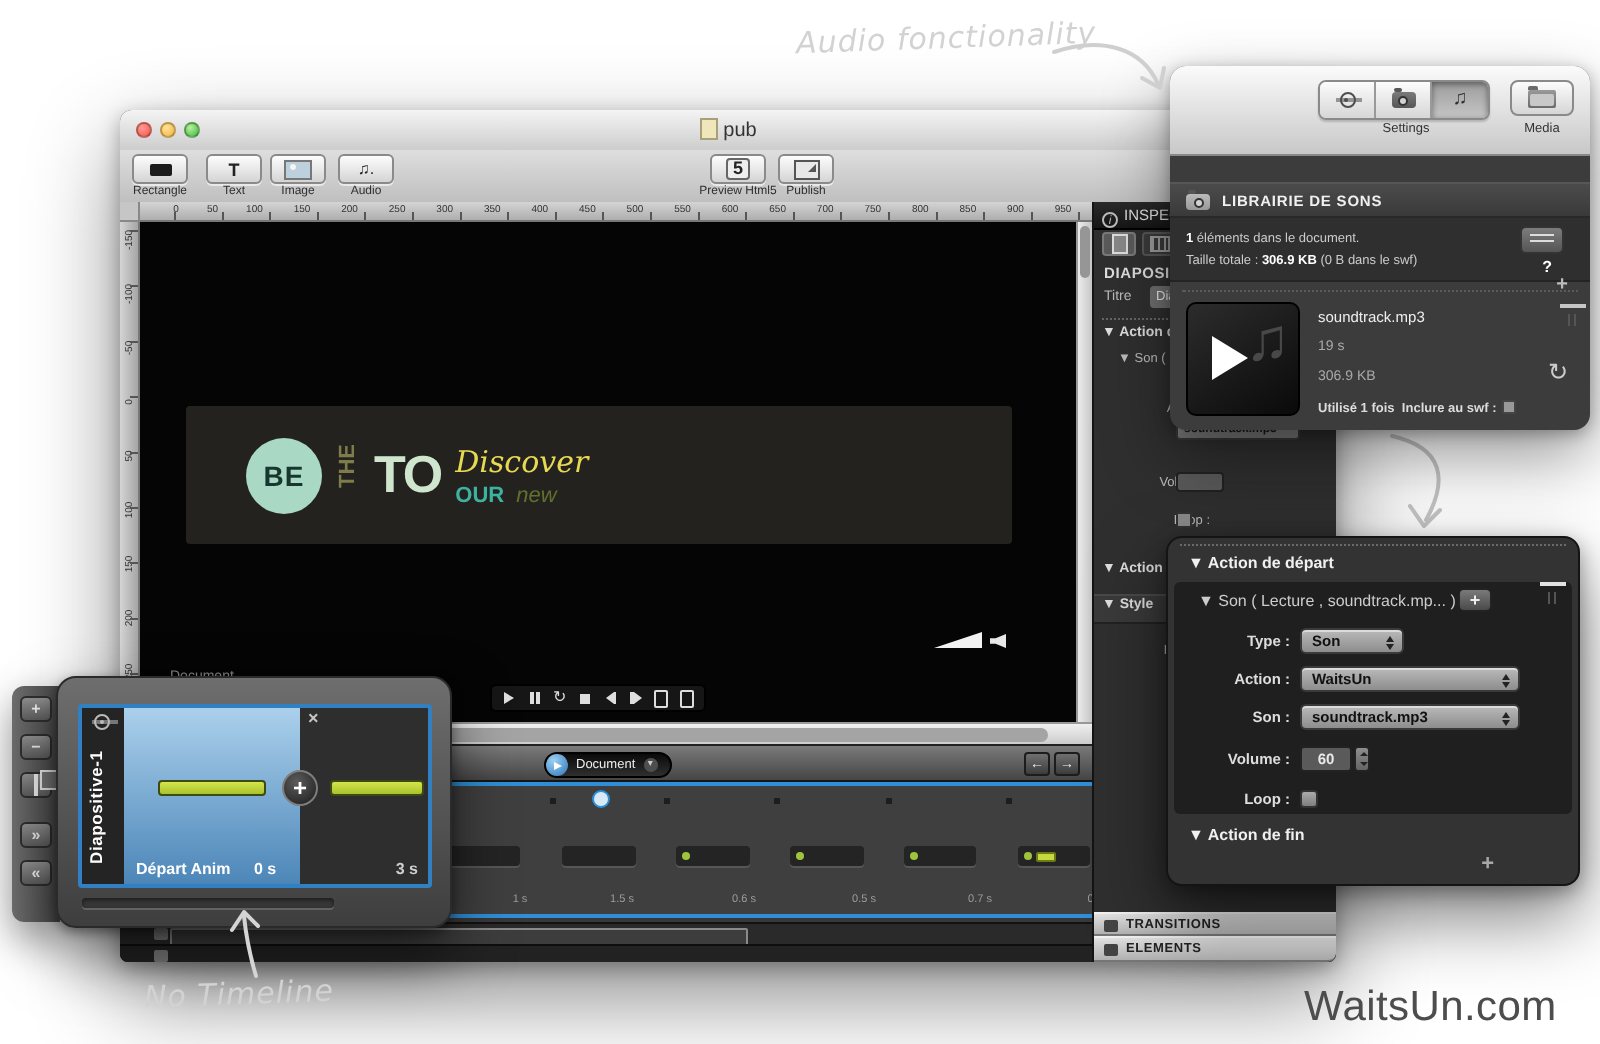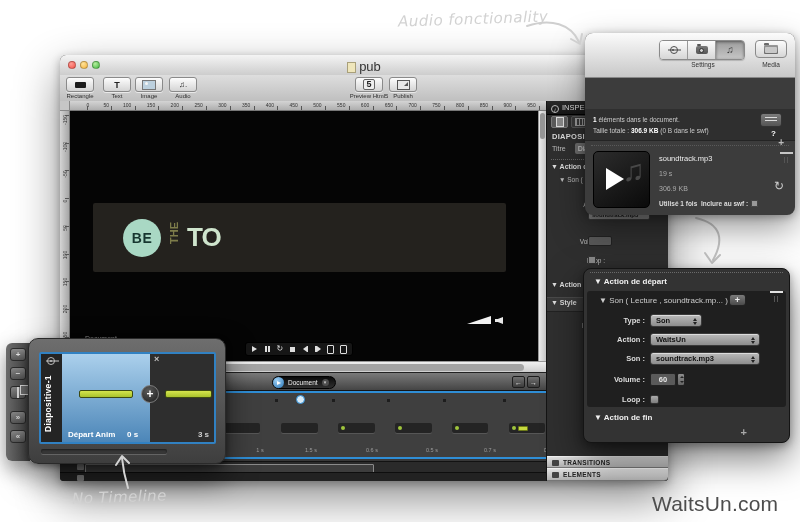--- a/index.html
+++ b/index.html
@@ -9,21 +9,21 @@
   
   .win{position:absolute;left:60px;top:55px;width:608px;height:426px;border-radius:6px 6px 4px 4px;
        background:#2e2e2e;box-shadow:0 18px 45px rgba(0,0,0,.45),0 3px 10px rgba(0,0,0,.3);z-index:1;}
   .titlebar{position:absolute;left:0;top:0;right:0;height:20px;border-radius:6px 6px 0 0;
        background:linear-gradient(#f4f4f4,#cdcdcd);border-bottom:1px solid #9a9a9a;}
   .lights{position:absolute;left:8px;top:6px;display:flex;gap:4px;}
   .light{width:8px;height:8px;border-radius:50%;border:1px solid rgba(0,0,0,.25);box-sizing:border-box;}
   .l-red{background:radial-gradient(circle at 35% 30%,#ff9d96,#f55449);}
   .l-yel{background:radial-gradient(circle at 35% 30%,#ffe39a,#f6b43c);}
   .l-grn{background:radial-gradient(circle at 35% 30%,#b8efa0,#43ba41);}
-  .win-title{position:absolute;left:0;right:0;top:4px;text-align:center;font-size:13px;color:#333;}
+  .win-title{position:absolute;left:0;right:0;top:4px;text-align:center;font-size:10px;color:#333;}
   .doc-ico{display:inline-block;width:7px;height:9px;background:#efe6bb;border:1px solid #a9a07a;
        margin-right:3px;vertical-align:-2px;}
 
   .toolbar{position:absolute;left:0;top:20px;right:0;height:26px;
        background:linear-gradient(#dedede,#bfbfbf);border-bottom:1px solid #8e8e8e;}
   .tbtn{position:absolute;top:2px;text-align:center;}
   .tbtn .box{margin:0 auto;width:26px;height:13px;border:1px solid #8a8a8a;border-radius:3px;
        background:linear-gradient(#fdfdfd,#d4d4d4);display:flex;align-items:center;justify-content:center;
        box-shadow:0 1px 0 rgba(255,255,255,.6);}
   .tbtn .lbl{font-size:6px;color:#2e2e2e;margin-top:1px;white-space:nowrap;}
@@ -413,20 +413,27 @@
           <span>150</span>
           <span>200</span>
           <span>250</span>
         </div>
 
       <div class="canvas">
         <div class="banner">
           <div class="b-be">BE</div>
           <div class="b-the">THE</div>
           <div class="b-to">TO</div>
+          <div class="b-col">
+            <span class="b-disc">Discover</span>
+            <span class="b-row">
+              <span class="b-our">OUR</span>
+              <span class="b-new">new</span>
+            </span>
+          </div>
         </div>
         <div class="vol-ctl">
           <span class="vol-wedge"></span>
           <span class="vol-spk"></span>
         </div>
         <div class="doc-label">Document</div>
         <div class="playbar">
           <span class="pb">
               <span class="pb-play"></span>
             </span>
@@ -559,20 +566,23 @@
         <span class="seg-cell sel">
             <span class="icon-note">♫</span>
           </span>
       </div>
       <div class="seg-lbl">Settings</div>
       <div class="media-btn">
           <span class="icon-folder"></span>
         </div>
       <div class="media-lbl">Media</div>
     </div>
+    <div class="lib-sec">
+      <span class="icon-cam"></span><span>LIBRAIRIE DE SONS</span>
+    </div>
     <div class="lib-info">
       <div><b>1</b><span> éléments dans le document.</span></div>
       <div><span>Taille totale : </span><b>306.9 KB</b><span> (0 B dans le swf)</span></div>
     </div>
     <div class="lib-listbtn"></div>
     <div class="lib-help">?</div>
     <div class="lib-dots"></div>
     <div class="lib-plus">+</div>
     <div class="thumb">
       <span class="note">♫</span>

